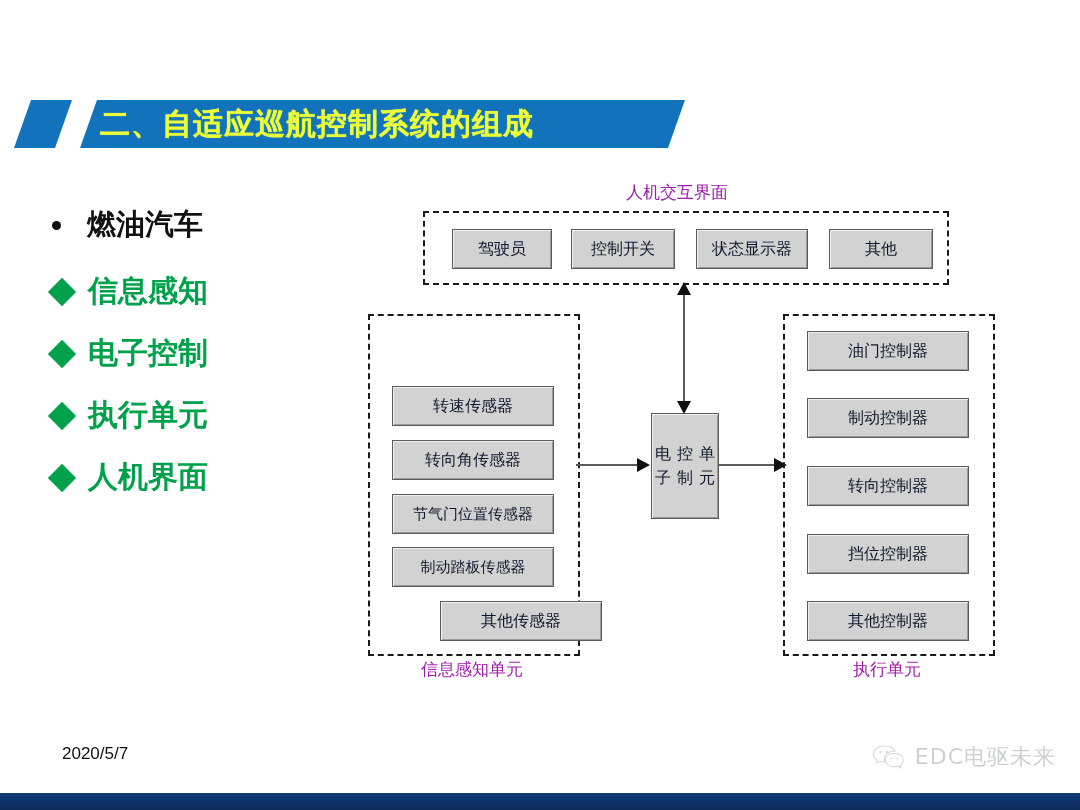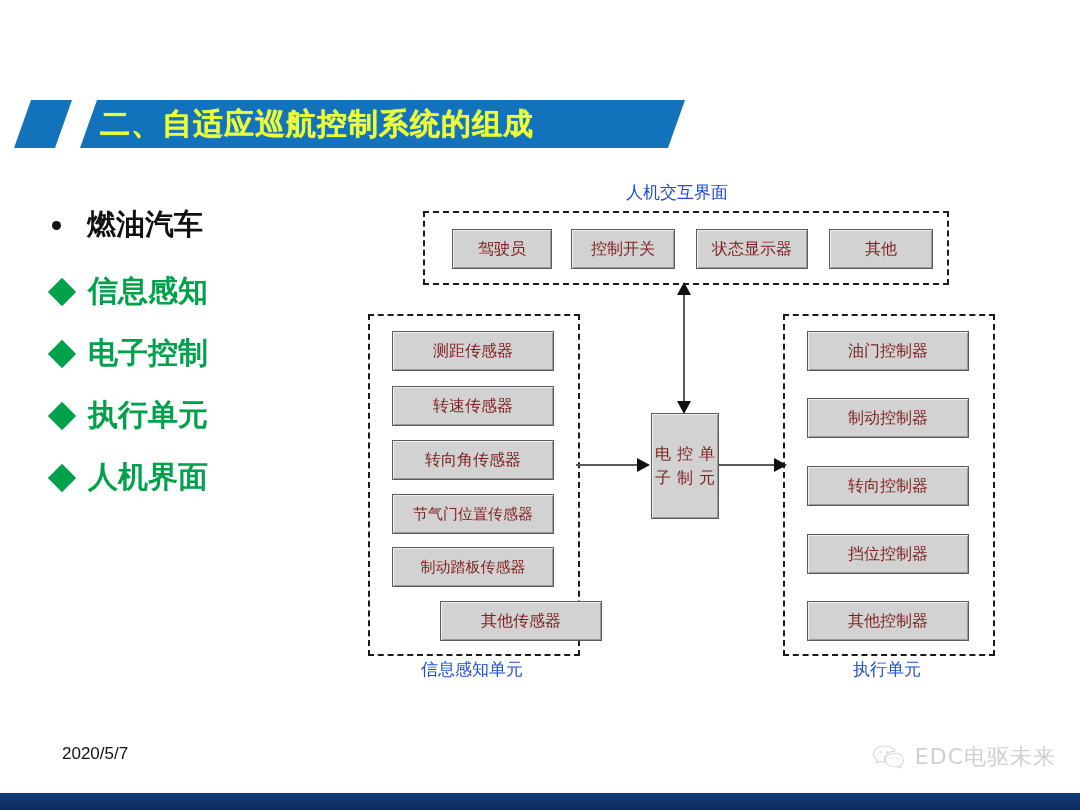--- a/index.html
+++ b/index.html
@@ -43,30 +43,30 @@
     width:20px;height:20px;background:#00A14B;
     transform:rotate(45deg);margin-right:16px;flex:0 0 auto;
   }
   .b-sub .txt{font-size:30px;font-weight:bold;color:#00A14B;
     font-family:"DejaVu Sans","Liberation Sans",sans-serif;}
 
   
   .diagram{position:absolute;left:0;top:0;width:1080px;height:810px;}
 
   .dash-group{position:absolute;border:2px dashed #1a1a1a;background:transparent;}
-  .group-label{position:absolute;font-size:17px;color:#1d4ed8;
+  .group-label{position:absolute;font-size:17px;color:#a21caf;
     font-family:"DejaVu Sans","Liberation Sans",sans-serif;text-align:center;}
 
   .node{
     position:absolute;
     background:#D2D2D2;
     border:1.5px solid #5a5a5a;
     box-shadow:inset 1px 1px 0 #efefef, inset -1px -1px 0 #9a9a9a;
     display:flex;align-items:center;justify-content:center;
-    font-size:16px;color:#7f1d1d;
+    font-size:16px;color:#0f172a;
     font-family:"DejaVu Sans","Liberation Sans",sans-serif;
     text-align:center;line-height:1.25;
     white-space:nowrap;
   }
   .node.ecu{white-space:normal;font-size:16px;line-height:1.5;width:66px;}
 
   .arrow-line{position:absolute;background:#5a5a5a;}
   .arrow-head{position:absolute;width:0;height:0;}
   .ah-right{border-top:7px solid transparent;border-bottom:7px solid transparent;border-left:13px solid #111;}
   .ah-up{border-left:7px solid transparent;border-right:7px solid transparent;border-bottom:13px solid #111;}
@@ -119,21 +119,20 @@
   <div class="diagram">
 
     <div class="group-label" style="left:557px;top:181px;width:240px;">人机交互界面</div>
     <div class="dash-group" style="left:423px;top:211px;width:522px;height:70px;"></div>
     <div class="node" style="left:452px;top:229px;width:98px;height:38px;">驾驶员</div>
     <div class="node" style="left:571px;top:229px;width:102px;height:38px;">控制开关</div>
     <div class="node" style="left:696px;top:229px;width:110px;height:38px;">状态显示器</div>
     <div class="node" style="left:829px;top:229px;width:102px;height:38px;">其他</div>
 
     <div class="dash-group" style="left:368px;top:314px;width:208px;height:338px;"></div>
-    <div class="node" style="left:392px;top:331px;width:160px;height:38px;">测距传感器</div>
     <div class="node" style="left:392px;top:386px;width:160px;height:38px;">转速传感器</div>
     <div class="node" style="left:392px;top:440px;width:160px;height:38px;">转向角传感器</div>
     <div class="node" style="left:392px;top:494px;width:160px;height:38px;font-size:15px;">节气门位置传感器</div>
     <div class="node" style="left:392px;top:547px;width:160px;height:38px;font-size:15px;">制动踏板传感器</div>
     <div class="node" style="left:392px;top:601px;width:160px;height:38px;margin-left:48px;">其他传感器</div>
     <div class="group-label" style="left:372px;top:658px;width:200px;">信息感知单元</div>
 
     <div class="node ecu" style="left:651px;top:413px;height:104px;flex-direction:row;">
       <span>电子</span>
       <span>控制</span>

